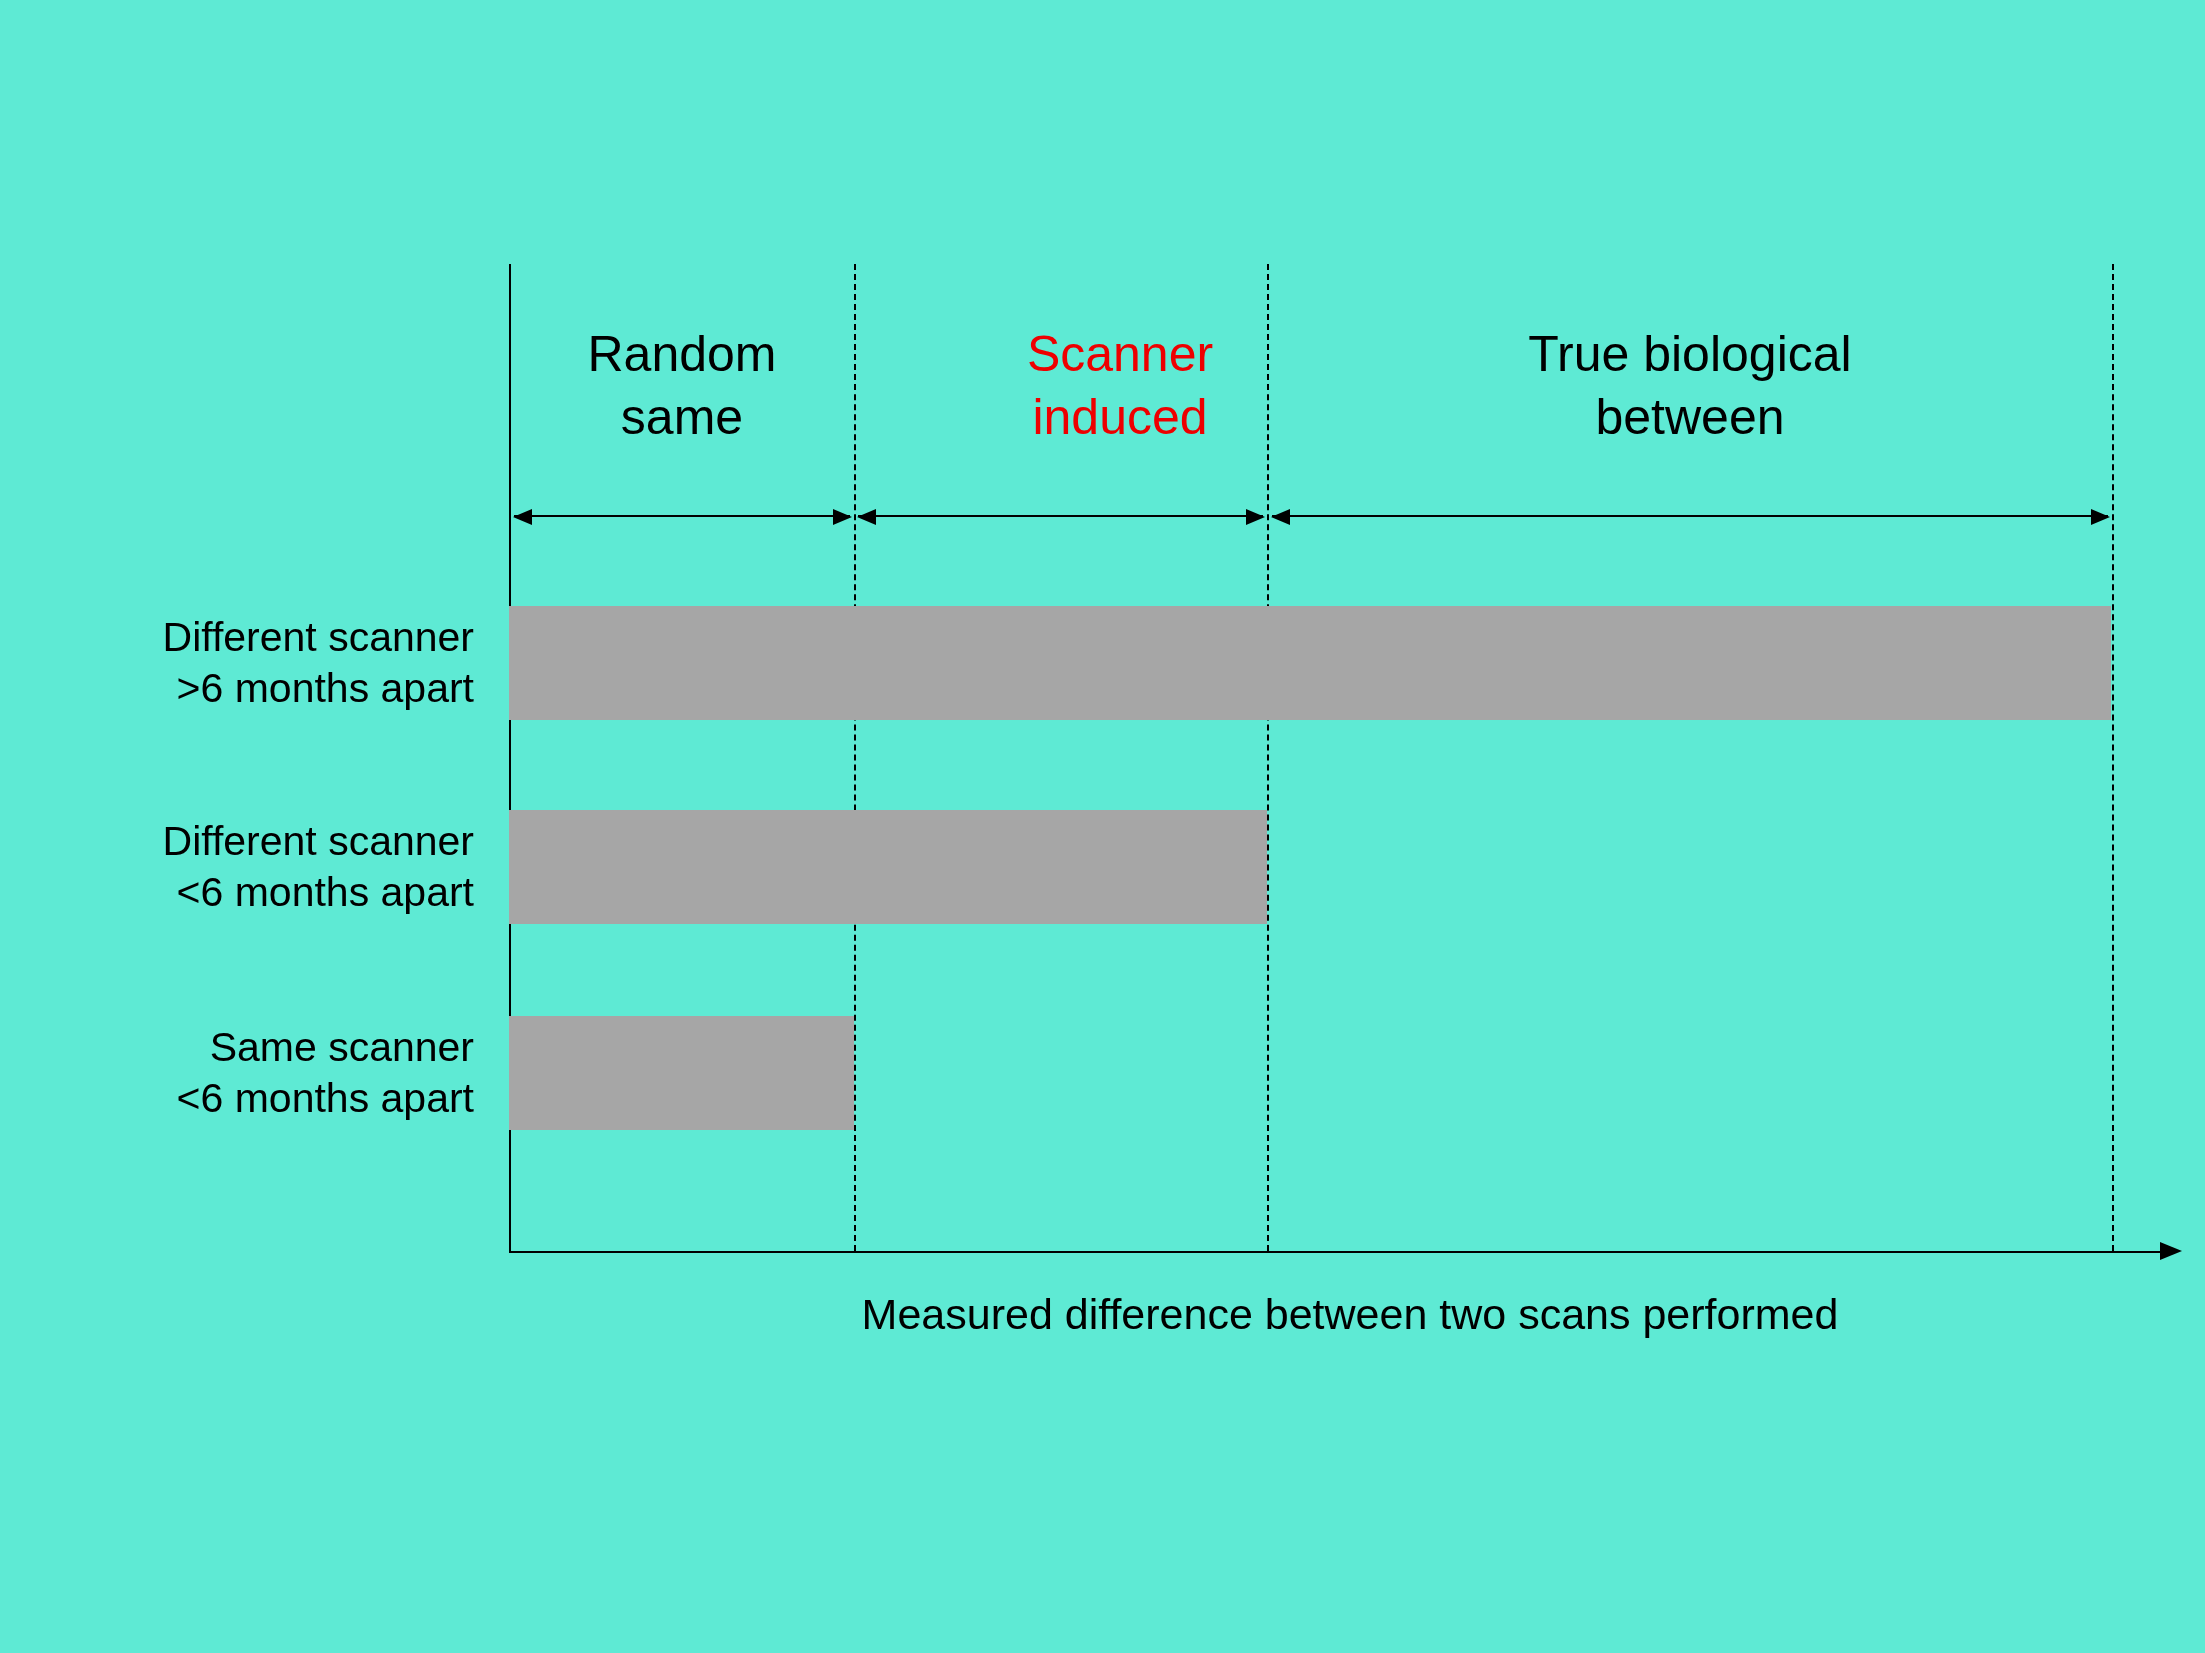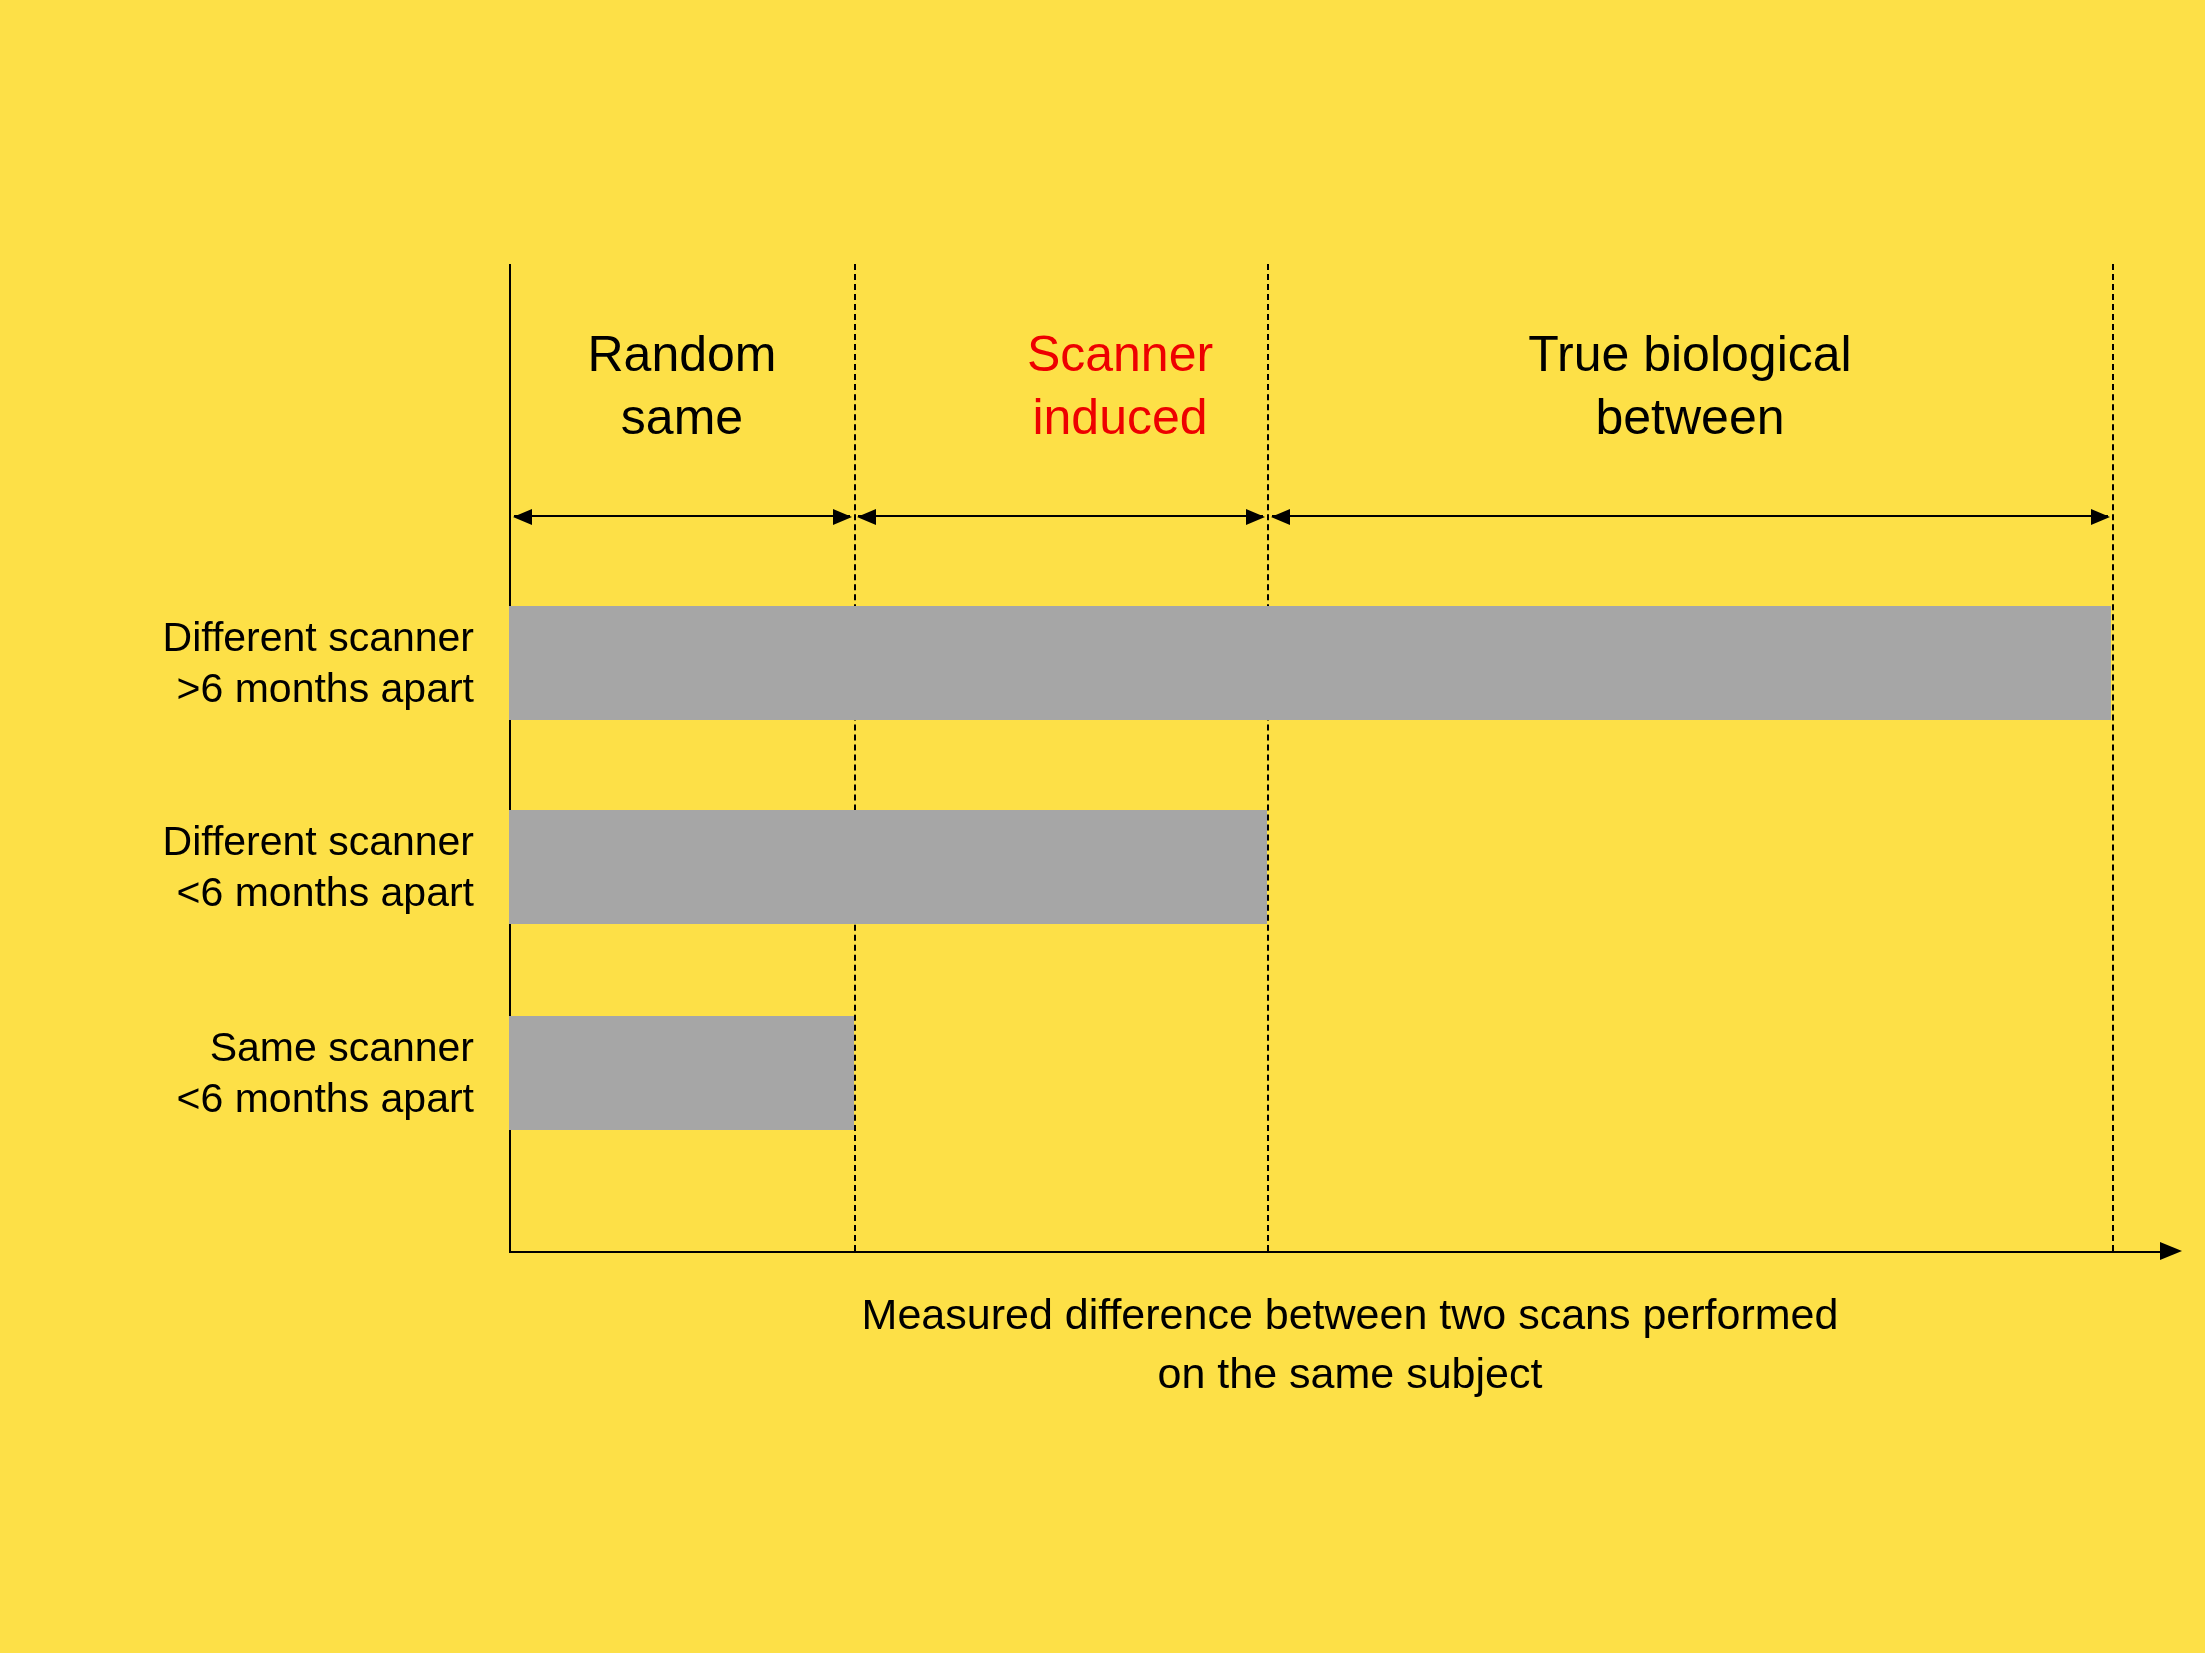--- a/index.html
+++ b/index.html
@@ -1,17 +1,17 @@
 <!DOCTYPE html>
 <html style="font-size:11.8px"><head>
 <meta charset="utf-8">
 <style>
   html,body{margin:0;padding:0;background:#ffffff;}
   .page{
-    position:relative;width:2205px;height:1654px;background:#fde047;
+    position:relative;width:2205px;height:1654px;background:#5eead4;
     font-family:"Liberation Sans",sans-serif;color:#000;overflow:hidden;
   }
   .vline{position:absolute;width:0;border-left:2.2px solid #000;}
   .dashed{position:absolute;width:0;border-left:2.2px dashed #000;}
   .hline{position:absolute;height:0;border-top:2.2px solid #000;}
   .xhead{
     position:absolute;width:0;height:0;
     border-top:9.6px solid transparent;border-bottom:9.6px solid transparent;
     border-left:22px solid #000;
   }
@@ -88,16 +88,15 @@
       </div>
       <div class="bar" style="left: 509px; top: 1016px; height: 114px; width: 345px; background: rgb(166, 166, 166);"></div>
       <div class="row-label" style="top: 1073px;">
         <div>Same scanner</div>
         <div>&lt;6 months apart</div>
       </div>
     </div>
 
   <div class="caption">
     <div>Measured difference between two scans performed</div>
-    <div>on the same subject</div>
   </div>
 </div>
 
 
 </body></html>

